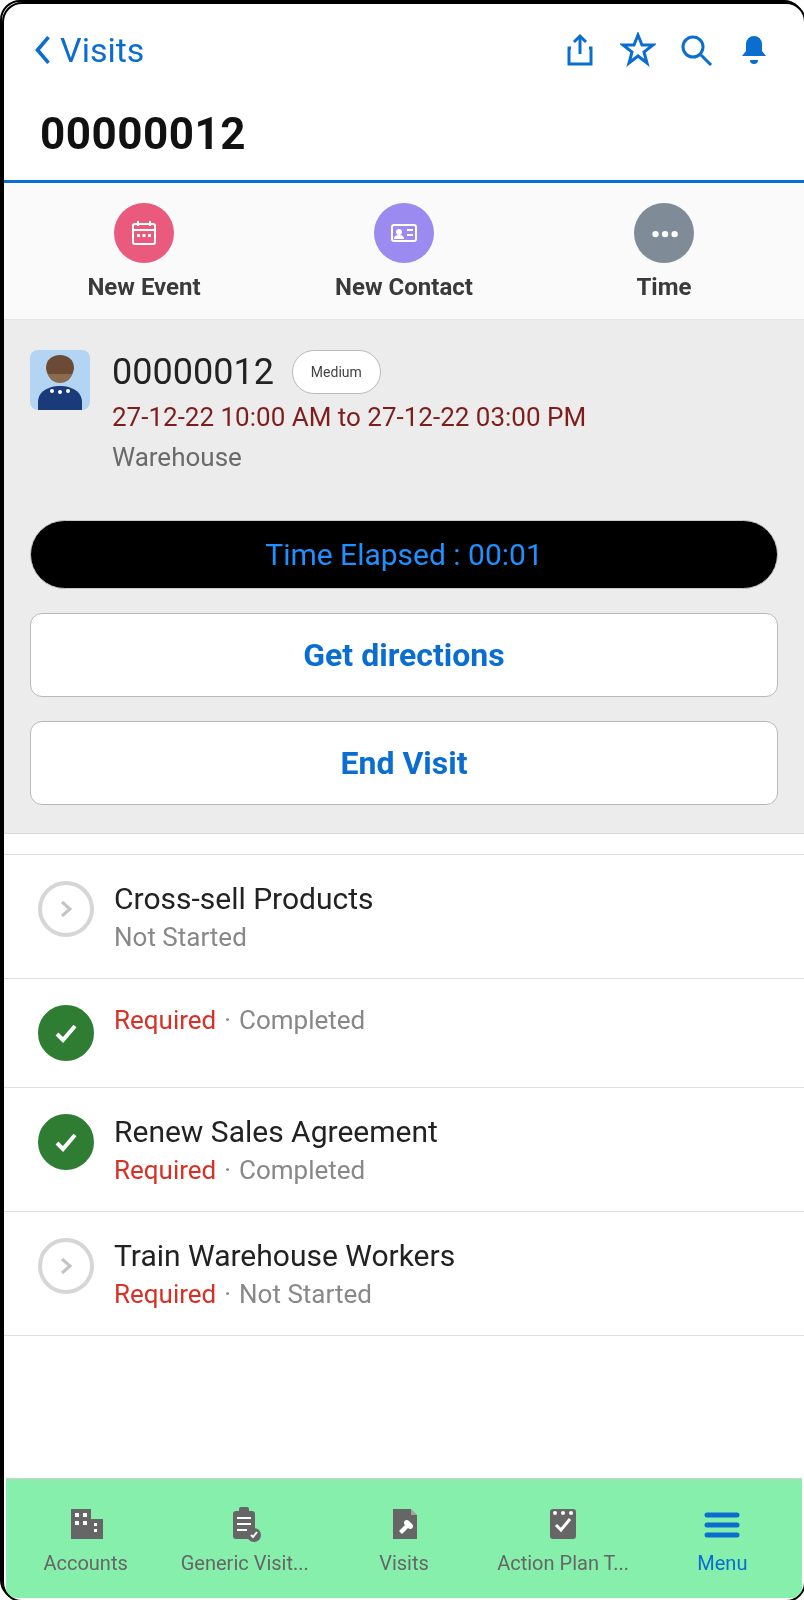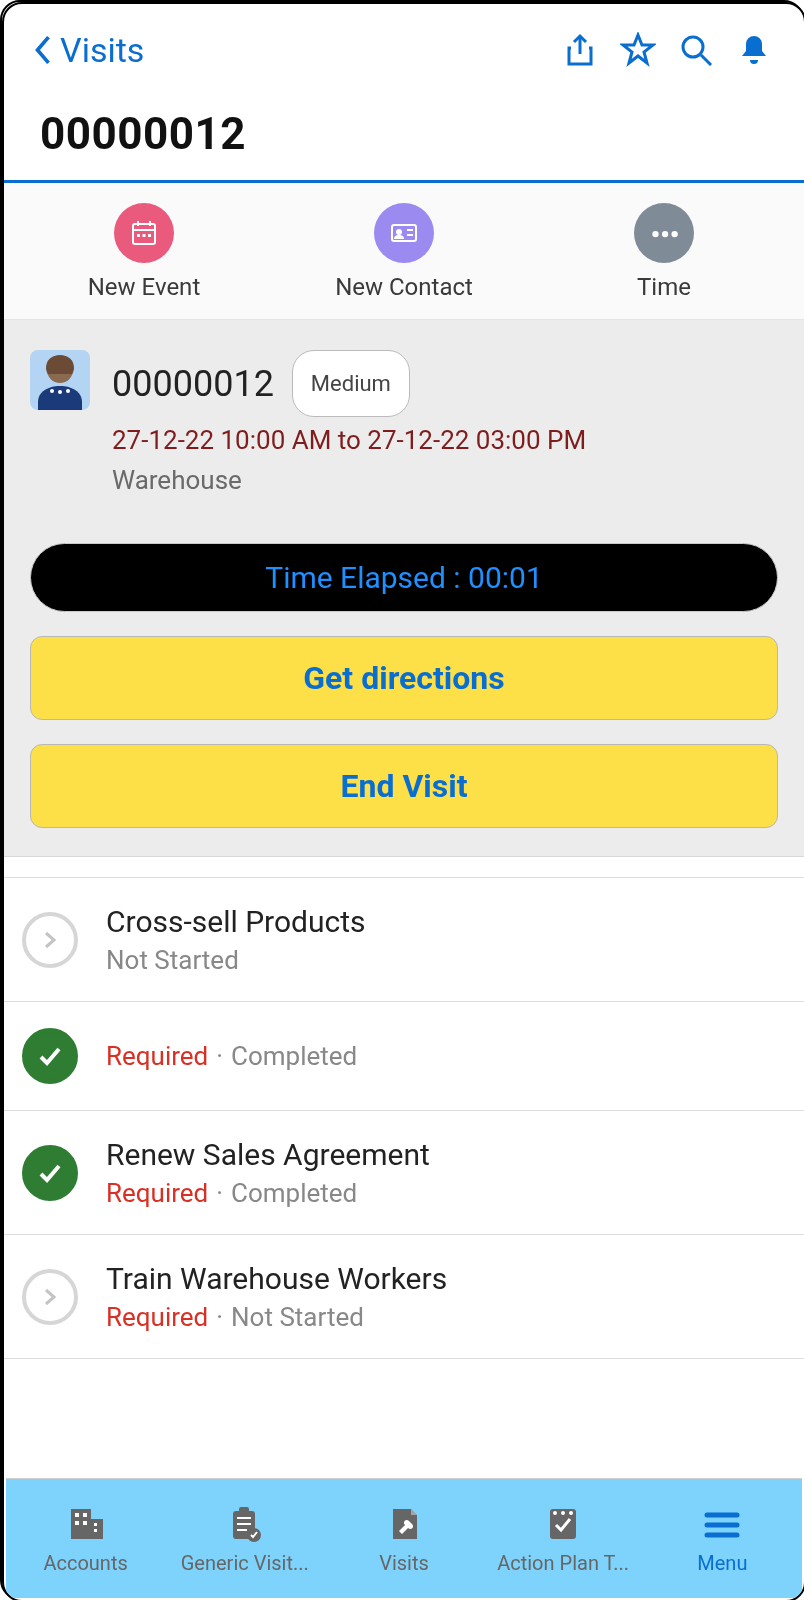--- a/index.html
+++ b/index.html
@@ -16,59 +16,59 @@
 
   
   .title-row { padding: 26px 36px 20px 36px; }
   .title-row h1 { font-size: 44px; font-weight: 700; color: #111; letter-spacing: 0.5px; }
 
   
   .blue-line { height: 3px; background: #0a6ed1; }
 
   
   .quick-actions { display: flex; justify-content: space-around; padding: 20px 10px 18px 10px; background: #fafafa; border-bottom: 1px solid #e5e5e5; }
-  .qa-item { display: flex; flex-direction: column; align-items: center; gap: 10px; width: 180px; }
+  .qa-item { display: flex; flex-direction: column; align-items: center; gap: 10px; width: 180px; font-weight: bold; }
   .qa-circle { width: 60px; height: 60px; border-radius: 50%; display: flex; align-items: center; justify-content: center; color: #fff; }
   .qa-circle svg { width: 32px; height: 32px; }
   .qa-circle.dots svg { width: 34px; height: 34px; }
   .qa-item span { font-size: 24px; color: #3a3a3a; }
 
   
   .record-section { background: #ececec; }
   .record-card { display: flex; padding: 30px 26px 26px 26px; gap: 22px; }
   .avatar { width: 60px; height: 60px; border-radius: 8px; background: #b3d4f3; display: flex; align-items: flex-end; justify-content: center; overflow: hidden; }
   .record-info { flex: 1; }
   .rec-row1 { display: flex; align-items: center; gap: 18px; margin-bottom: 8px; }
   .rec-id { font-size: 36px; font-weight: 400; color: #222; }
-  .priority-pill { border: 1px solid #bbb; border-radius: 22px; padding: 20px 18px; font-size: 22px; color: #444; background: #fff; }
+  .priority-pill { border: 1px solid #bbb; border-radius: 22px; padding: 13px 18px; font-size: 14px; color: #444; background: #fff; }
   .rec-datetime { font-size: 26px; color: #7f1d1d; margin-bottom: 10px; }
   .rec-status { font-size: 26px; color: #6a6a6a; }
 
   
   .action-block { padding: 0 26px 28px 26px; border-bottom: 1px solid #d8d8d8; }
   .pill-btn { width: 100%; background: #000000; border: 1px solid #c9c9c9; border-radius: 36px; padding: 16px 10px; font-size: 30px; text-align: center; margin-top: 22px; }
   .pill-btn.elapsed { color: #1e90ff; font-weight: 400; border-radius: 36px; }
-  .rect-btn { width: 100%; background: #fde047; border: 1px solid #b8b8b8; border-radius: 12px; padding: 22px 10px; font-size: 32px; font-weight: 700; color: #0a6ed1; text-align: center; margin-top: 24px; }
+  .rect-btn { width: 100%; background: #ffffff; border: 1px solid #b8b8b8; border-radius: 12px; padding: 22px 10px; font-size: 32px; font-weight: 700; color: #0a6ed1; text-align: center; margin-top: 24px; }
 
   
   .task-list { background: #fff; }
-  .task-item { display: flex; align-items: center; gap: 28px; padding: 26px 18px; border-bottom: 1px solid #ddd; }
+  .task-item { display: flex; align-items: flex-start; gap: 20px; padding: 26px 34px; border-bottom: 1px solid #ddd; }
   .task-item:first-child { border-top: 1px solid #ddd; margin-top: 20px; }
   .task-icon-wrap { width: 56px; height: 56px; border-radius: 50%; border: 4px solid #d6d6d6; display: flex; align-items: center; justify-content: center; flex-shrink: 0; }
   .task-icon-wrap.green { background: #2e7d32; border-color: #2e7d32; color: #fff; }
   .task-icon-wrap svg { width: 26px; height: 26px; }
   .task-icon-wrap.green svg { width: 30px; height: 30px; }
   .task-body { flex: 1; }
   .task-title { font-size: 30px; color: #222; margin-bottom: 6px; }
   .task-meta { font-size: 26px; color: #888; }
   .task-meta .req { color: #d93025; }
   .task-meta .dot { color: #888; padding: 0 8px; }
 
   
-  .bottom-nav { position: absolute; left: 2px; right: 2px; bottom: 2px; height: 120px; background: #7dd3fc; border-top: 1px solid #d0d0d0; display: flex; justify-content: space-around; align-items: center; }
+  .bottom-nav { position: absolute; left: 2px; right: 2px; bottom: 2px; height: 120px; background: #86efac; border-top: 1px solid #d0d0d0; display: flex; justify-content: space-around; align-items: center; }
   .nav-item { display: flex; flex-direction: column; align-items: center; gap: 6px; width: 150px; color: #666; }
   .nav-item.active { color: #0a6ed1; }
   .nav-item svg { width: 42px; height: 42px; }
   .nav-item span { font-size: 20px; white-space: nowrap; overflow: hidden; text-overflow: ellipsis; max-width: 140px; }
 </style>
 </head>
 <body>
 
 <div class="header">
   <div class="back-btn">

